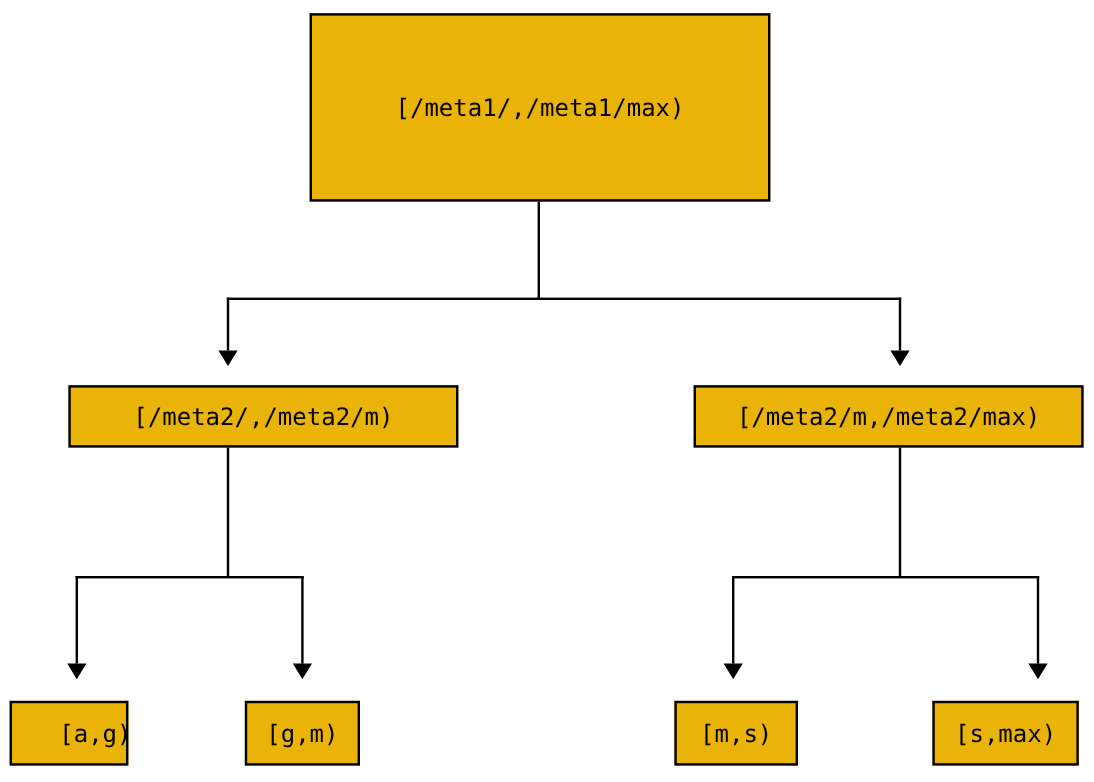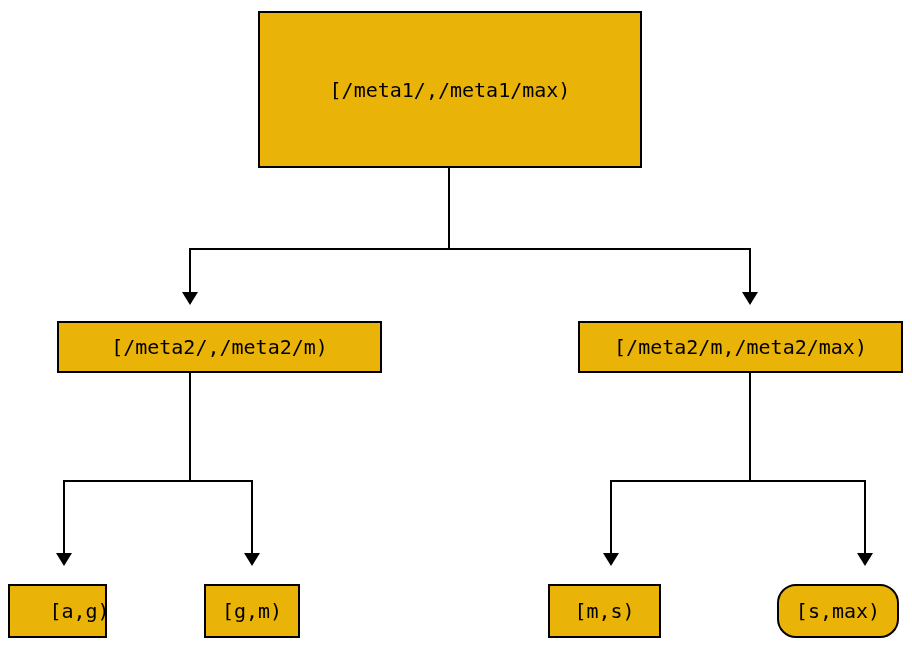--- a/index.html
+++ b/index.html
@@ -61,22 +61,22 @@
   #node-mid-right .node-label { font-size: 20px; }
 
   
   .leaf-box {
     top: 584px;
     height: 54px;
   }
   .leaf-box .node-label { font-size: 20px; }
   #node-leaf-0 { left: 8px;   width: 99px; padding-left: 44px; }
   #node-leaf-1 { left: 204px; width: 96px; }
-  #node-leaf-2 { left: 548px; width: 113px; }
-  #node-leaf-3 { left: 777px; width: 122px; border-radius: 19px; }
+  #node-leaf-2 { left: 562px; width: 103px; }
+  #node-leaf-3 { left: 777px; width: 122px; }
 
   
   .conn-v {
     position: absolute;
     width: 2px;
     background: #000000;
   }
   .conn-h {
     position: absolute;
     height: 2px;

